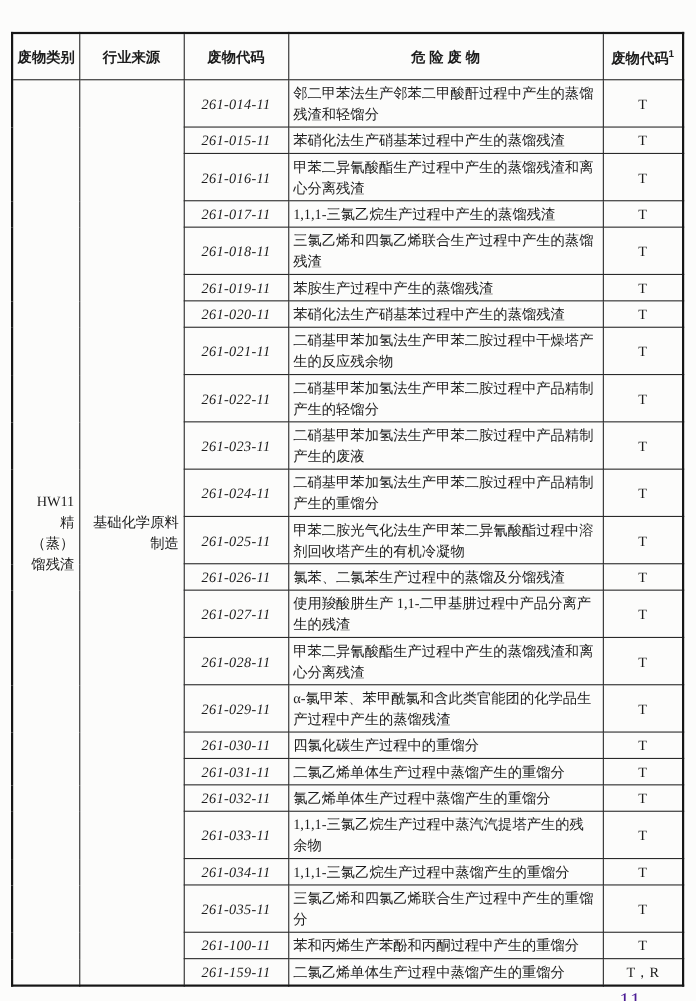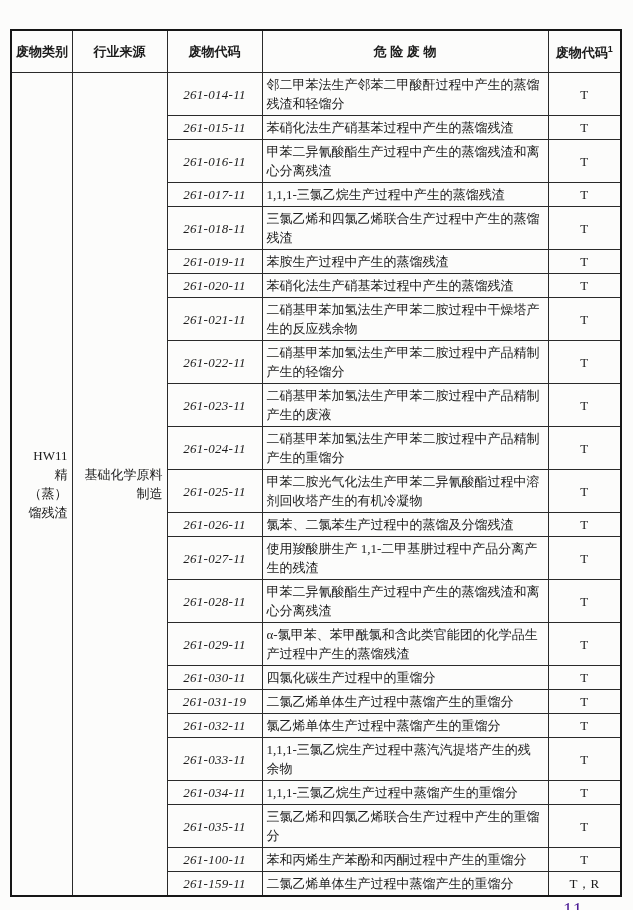--- a/index.html
+++ b/index.html
@@ -175,21 +175,21 @@
           <td class="code-cell">261-029-11</td>
           <td class="desc-cell">α-氯甲苯、苯甲酰氯和含此类官能团的化学品生产过程中产生的蒸馏残渣</td>
           <td class="haz-cell">T</td>
         </tr>
         <tr>
           <td class="code-cell">261-030-11</td>
           <td class="desc-cell">四氯化碳生产过程中的重馏分</td>
           <td class="haz-cell">T</td>
         </tr>
         <tr>
-          <td class="code-cell">261-031-19</td>
+          <td class="code-cell">261-031-11</td>
           <td class="desc-cell">二氯乙烯单体生产过程中蒸馏产生的重馏分</td>
           <td class="haz-cell">T</td>
         </tr>
         <tr>
           <td class="code-cell">261-032-11</td>
           <td class="desc-cell">氯乙烯单体生产过程中蒸馏产生的重馏分</td>
           <td class="haz-cell">T</td>
         </tr>
         <tr>
           <td class="code-cell">261-033-11</td>

